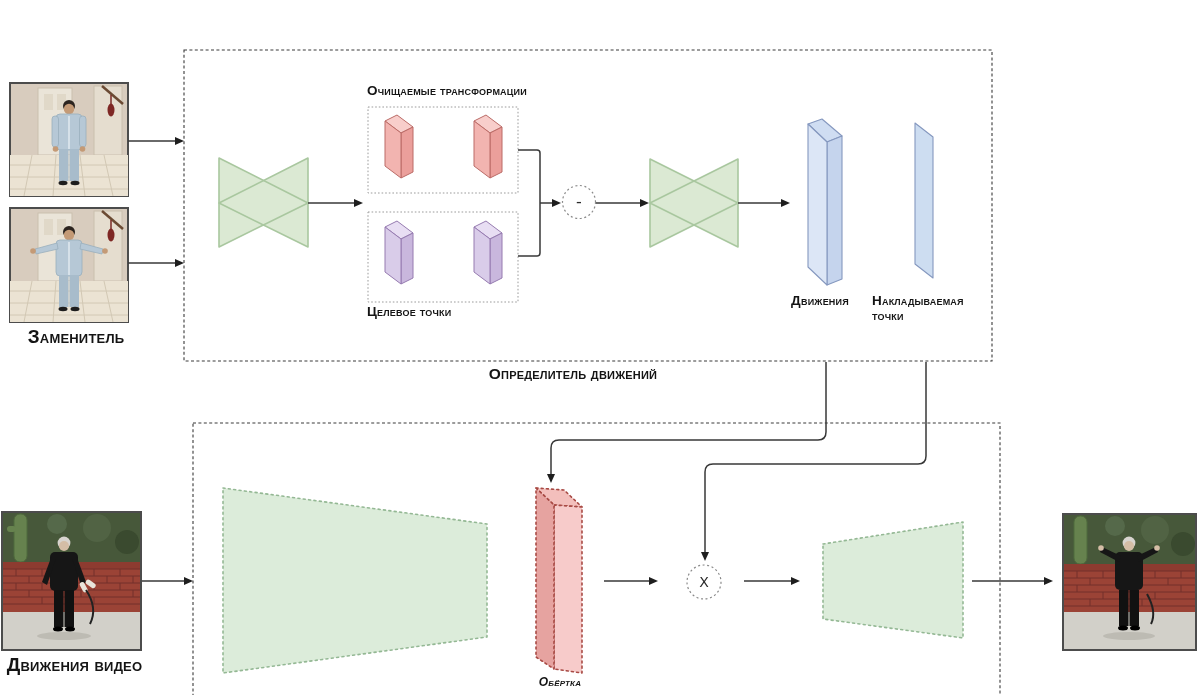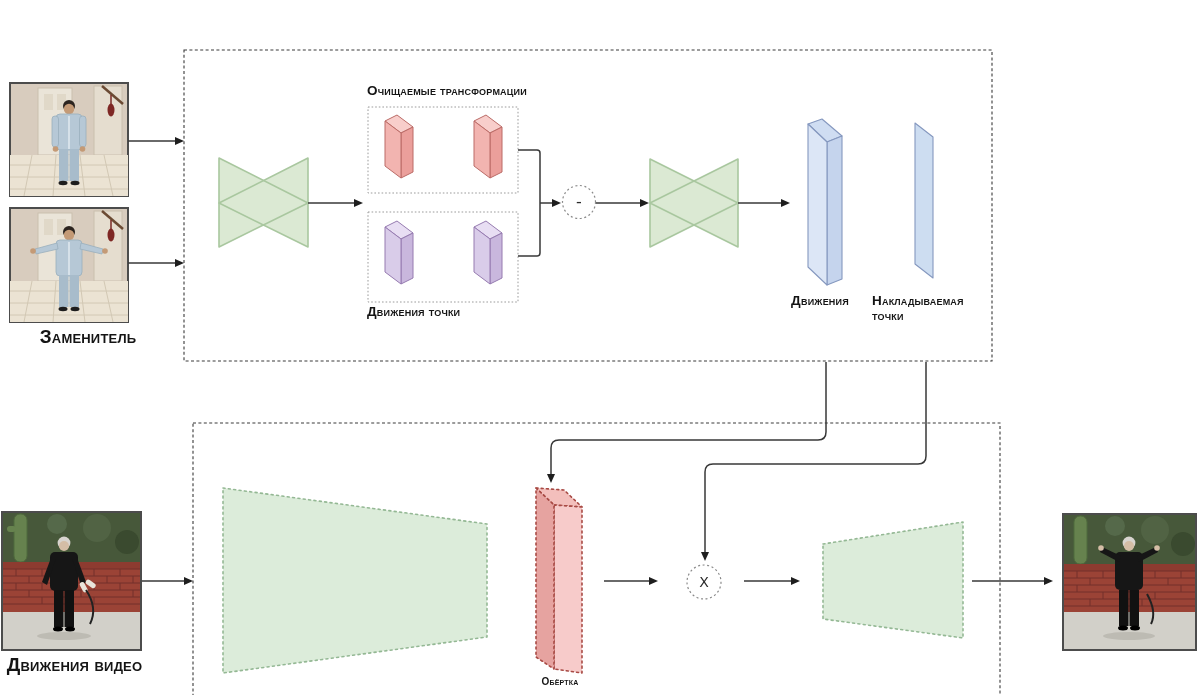--- a/index.html
+++ b/index.html
@@ -2,21 +2,21 @@
 <html><head>
 <meta charset="utf-8">
 <style>
   html,body{margin:0;padding:0;background:#ffffff;}
   #canvas{position:relative;width:1200px;height:695px;background:#ffffff;overflow:hidden;
           font-family:"Liberation Sans",sans-serif;margin-top:45px;}
   #gfx{position:absolute;left:0;top:0;}
   .sc{position:absolute;font-family:"Liberation Sans",sans-serif;font-weight:700;
       font-variant:small-caps;color:#141414;letter-spacing:.2px;line-height:1.12;white-space:normal;}
   .fs13{font-size:13.5px;}
-  .fs14{font-size:10px;}
+  .fs14{font-size:12px;font-style:italic;}
   .fs15{font-size:15.5px;}
   .fs19{font-size:19px;}
   .ctr{text-align:center;}
   .op{position:absolute;text-align:center;font-family:"DejaVu Sans",sans-serif;
       font-weight:400;color:#2b2b2b;line-height:20px;height:20px;}
 </style>
 </head>
 <body>
 
 <div id="canvas">
@@ -235,23 +235,24 @@
     <path d="M604 536 H649"></path>
     <polygon points="658,536 649,532 649,540" fill="#1e1e1e" stroke="none"></polygon>
     <path d="M744 536 H791"></path>
     <polygon points="800,536 791,532 791,540" fill="#1e1e1e" stroke="none"></polygon>
     <path d="M972 536 H1044"></path>
     <polygon points="1053,536 1044,532 1044,540" fill="#1e1e1e" stroke="none"></polygon>
   </g>
 </svg>
 
 <div class="sc fs13" style="left:367px;top:38px;">Очищаемые трансформации</div>
-<div class="sc fs13" style="left:367px;top:259px;">Движения точки</div>
+<div class="sc fs13" style="left:367px;top:259px;">Целевое точки</div>
+<div class="sc fs15 ctr" style="left:423px;top:320px;width:300px;">Определитель движений</div>
 <div class="sc fs13 ctr" style="left:760px;top:248px;width:120px;">Движения</div>
 <div class="sc fs13" style="left:872px;top:248px;width:112px;">Накладываемая точки</div>
-<div class="sc fs19 ctr" style="left:24px;top:281px;width:128px;">Заменитель</div>
+<div class="sc fs19 ctr" style="left:12px;top:281px;width:128px;">Заменитель</div>
 <div class="sc fs19 ctr" style="left:2px;top:609px;width:145px;">Движения видео</div>
 <div class="sc fs14 ctr" style="left:512px;top:631px;width:96px;">Обёртка</div>
 
 <div class="op" style="left:563px;top:147px;width:32px;font-size:16px;">-</div>
 <div class="op" style="left:688px;top:527px;width:32px;font-size:14px;">X</div>
 
 </div>
 
 </body></html>

